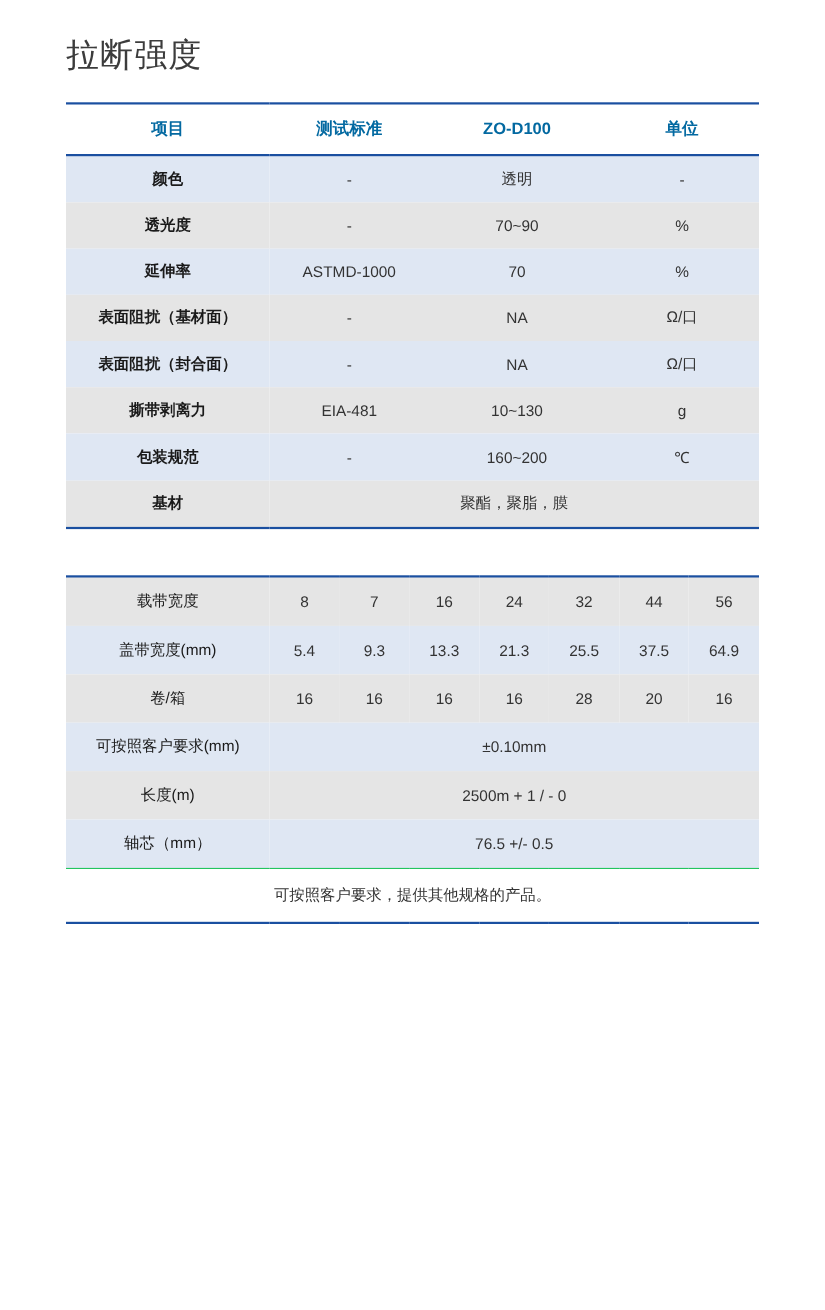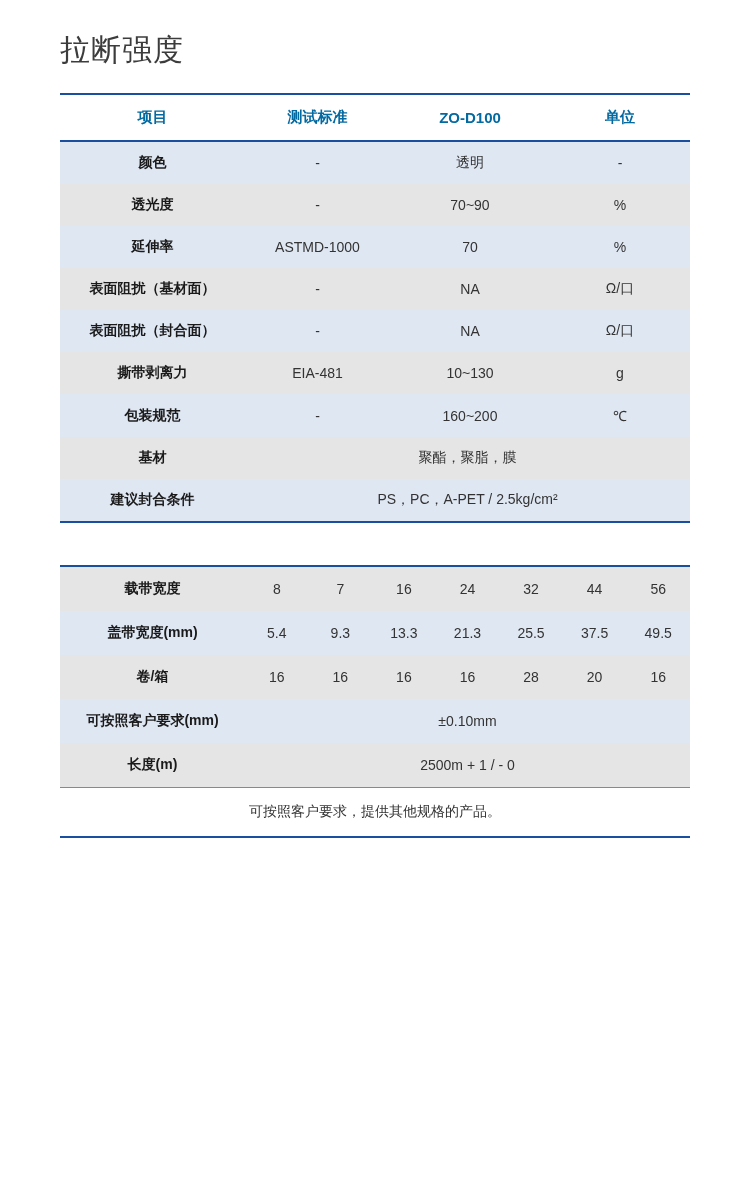--- a/index.html
+++ b/index.html
@@ -65,21 +65,21 @@
     background: #e5e5e5;
   }
   .pack-table td {
     padding: 13px 3px;
     text-align: center;
     color: #333;
     border: none;
     font-size: 14px;
   }
   .pack-table td.label {
-    font-weight: bold;
+    font-weight: normal;
     color: #1a1a1a;
     text-align: center;
     width: 185px;
   }
   .note-row td {
     background: #ffffff;
     border-top: 1px solid #22c55e;
     padding: 15px 4px;
     font-size: 14px;
     color: #333;
@@ -145,24 +145,20 @@
       <tr class="row-alt">
         <td class="label">包装规范</td>
         <td>-</td>
         <td>160~200</td>
         <td>℃</td>
       </tr>
       <tr class="row-plain">
         <td class="label">基材</td>
         <td colspan="3">聚酯，聚脂，膜</td>
       </tr>
-      <tr class="row-alt">
-        <td class="label">建议封合条件</td>
-        <td colspan="3">PS，PC，A-PET / 2.5kg/cm²</td>
-      </tr>
     </tbody>
   </table>
 
   <div class="spacer"></div>
 
 
   <table class="pack-table">
     <tbody>
       <tr class="row-plain">
         <td class="label">载带宽度</td>
@@ -175,40 +171,44 @@
         <td>56</td>
       </tr>
       <tr class="row-alt">
         <td class="label">盖带宽度(mm)</td>
         <td>5.4</td>
         <td>9.3</td>
         <td>13.3</td>
         <td>21.3</td>
         <td>25.5</td>
         <td>37.5</td>
-        <td>49.5</td>
+        <td>64.9</td>
       </tr>
       <tr class="row-plain">
         <td class="label">卷/箱</td>
         <td>16</td>
         <td>16</td>
         <td>16</td>
         <td>16</td>
         <td>28</td>
         <td>20</td>
         <td>16</td>
       </tr>
       <tr class="row-alt">
         <td class="label">可按照客户要求(mm)</td>
         <td colspan="7">±0.10mm</td>
       </tr>
       <tr class="row-plain">
         <td class="label">长度(m)</td>
         <td colspan="7">2500m  + 1 / - 0</td>
       </tr>
+      <tr class="row-alt">
+        <td class="label">轴芯（mm）</td>
+        <td colspan="7">76.5 +/- 0.5</td>
+      </tr>
       <tr class="note-row">
         <td colspan="8">可按照客户要求，提供其他规格的产品。</td>
       </tr>
     </tbody>
   </table>
 
   <div class="bottom-pad"></div>
 </div>
 
 </body></html>

